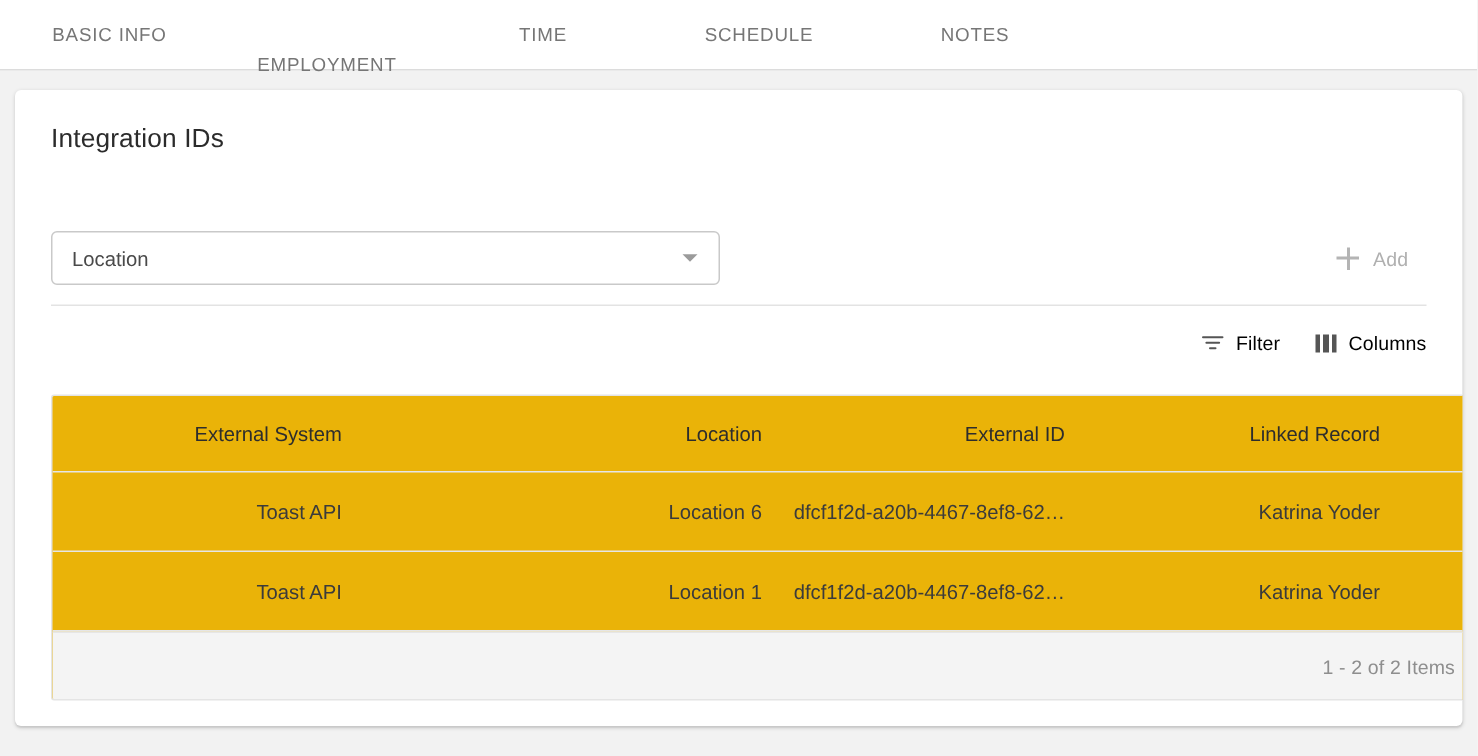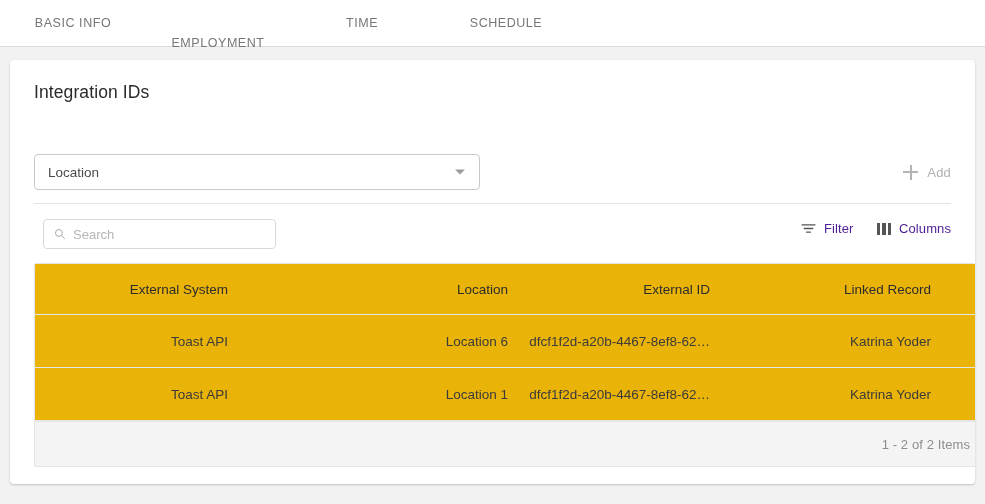--- a/index.html
+++ b/index.html
@@ -112,21 +112,21 @@
     top: 50%;
     transform: translateY(-50%);
     width: 0; height: 0;
     border-left: 5px solid transparent;
     border-right: 5px solid transparent;
     border-top: 5.5px solid #9b9b9b;
   }
 
   .add-btn {
     position: absolute;
-    right: 0;
+    right: 12px;
     top: 5px;
     height: 26px;
     display: flex;
     align-items: center;
     gap: 9px;
     cursor: pointer;
     user-select: none;
   }
   .add-icon {
     position: relative;
@@ -195,21 +195,21 @@
     align-items: center;
     gap: 23px;
   }
   .tool-btn {
     display: flex;
     align-items: center;
     gap: 8px;
     cursor: pointer;
     user-select: none;
   }
-  .tool-label { font-size: 13px; color: #4c1d95; letter-spacing: 0.1px; }
+  .tool-label { font-size: 13px; color: #000000; letter-spacing: 0.1px; }
 
   .filter-icon { width: 15px; height: 13px; flex: none; }
   .columns-icon { display: flex; gap: 2px; flex: none; }
   .columns-icon i { display: block; width: 3.5px; height: 12px; background: #555; }
 
   
   .table {
     position: absolute;
     left: 24px;
     top: 203px;
@@ -234,21 +234,21 @@
     color: #3b3b3b;
     padding-right: 10px;
     overflow: hidden;
     text-overflow: ellipsis;
     white-space: nowrap;
   }
   .trow.header .cell { color: #2d2d2d; }
   .c0 { width: 203px; padding-left: 23px; }
   .c1 { width: 280px; }
   .c2 { width: 202px; }
-  .c3 { width: 210px; margin-left: 11px; }
+  .c3 { width: 210px; }
 
   .tfoot {
     height: 45px;
     background: #f4f4f4;
     border-top: 1px solid #e6e6e6;
     display: flex;
     align-items: center;
     justify-content: flex-end;
   }
   .tfoot-text {
@@ -269,20 +269,23 @@
     </div>
     <div class="tab tab-t1">
       <span>EMPLOYMENT</span>
     </div>
     <div class="tab tab-t2">
       <span>TIME</span>
     </div>
     <div class="tab tab-t3">
       <span>SCHEDULE</span>
     </div>
+    <div class="tab tab-t4">
+      <span>NOTES</span>
+    </div>
   </div>
 
   <div class="card">
 
     <div class="card-title">Integration IDs</div>
 
     <div class="select-row">
       <div class="select-box">
         <span class="select-value">Location</span>
         <span class="select-caret"></span>
@@ -291,27 +294,20 @@
       <div class="add-btn">
         <span class="add-icon"></span>
         <span class="add-label">Add</span>
       </div>
     </div>
 
     <div class="divider"></div>
 
     <div class="toolbar">
 
-      <div class="search-box">
-        <svg class="search-icon" viewBox="0 0 16 16">
-          <circle cx="6.6" cy="6.6" r="4.6" fill="none" stroke="#a8a8a8" stroke-width="1.3"></circle>
-          <line x1="10.1" y1="10.1" x2="14" y2="14" stroke="#a8a8a8" stroke-width="1.3" stroke-linecap="round"></line>
-        </svg>
-        <input class="search-input" type="text" placeholder="Search" style="">
-      </div>
 
       <div class="tool-actions">
         <div class="tool-btn">
           <svg class="filter-icon" viewBox="0 0 16 14">
             <line x1="1" y1="3" x2="15" y2="3" stroke="#555" stroke-width="1.4" stroke-linecap="round"></line>
             <line x1="3.4" y1="7" x2="12.6" y2="7" stroke="#555" stroke-width="1.4" stroke-linecap="round"></line>
             <line x1="6" y1="11" x2="10" y2="11" stroke="#555" stroke-width="1.4" stroke-linecap="round"></line>
           </svg>
           <span class="tool-label">Filter</span>
         </div>

